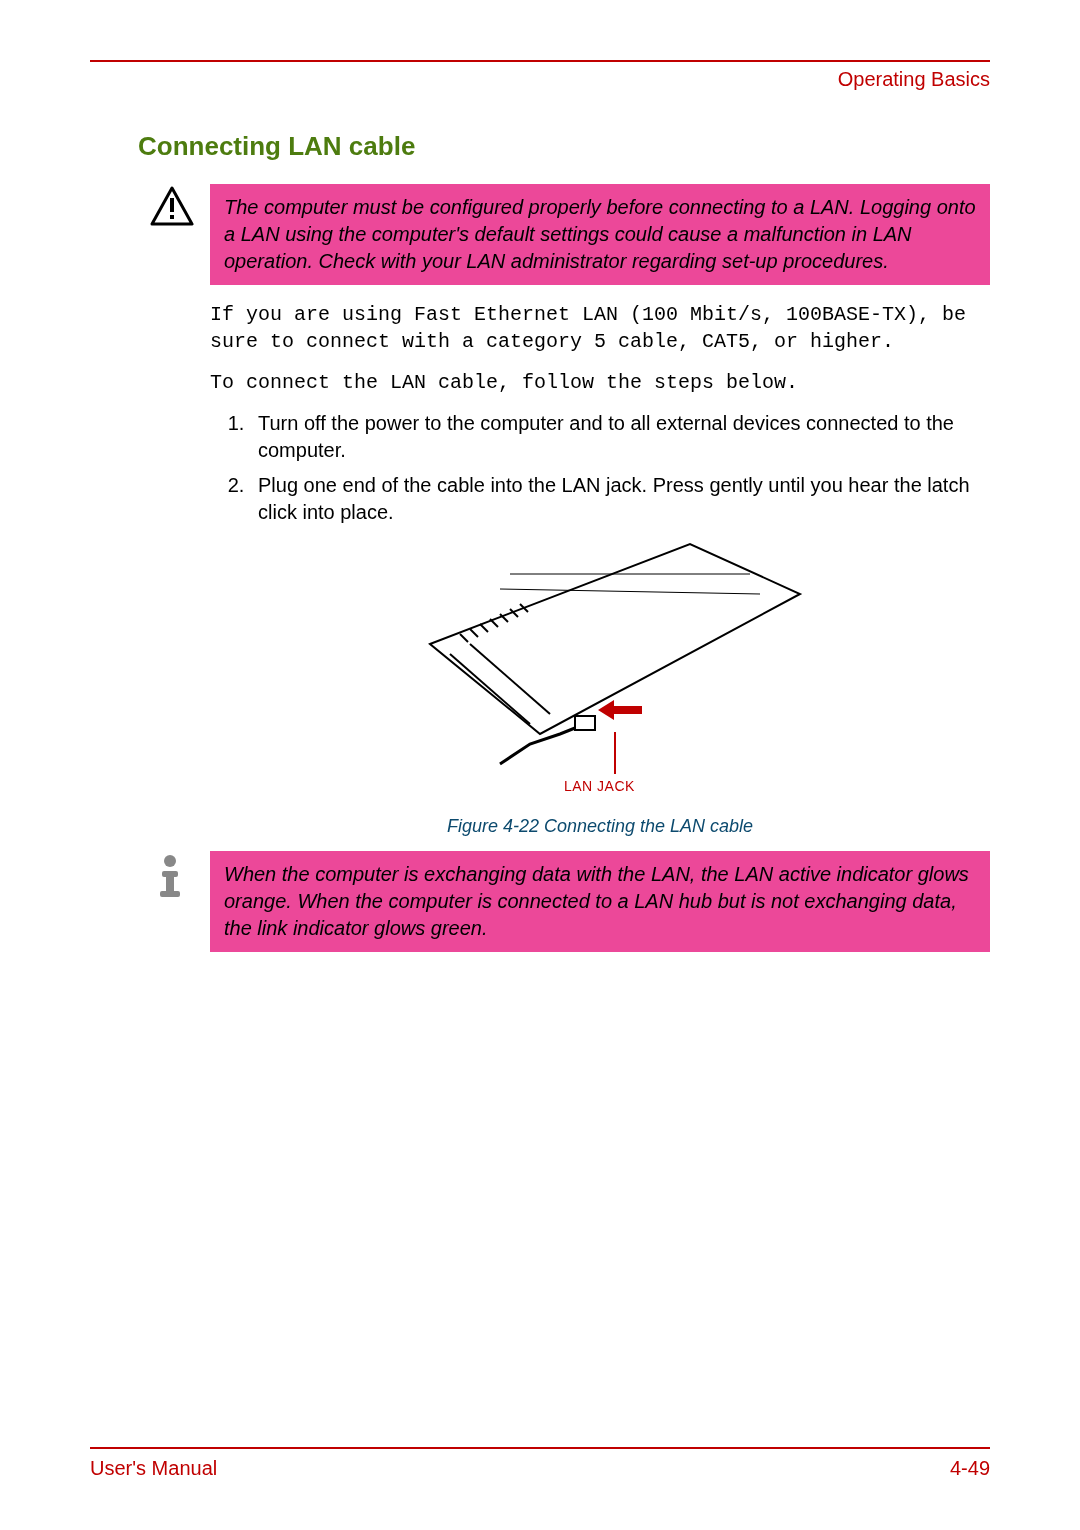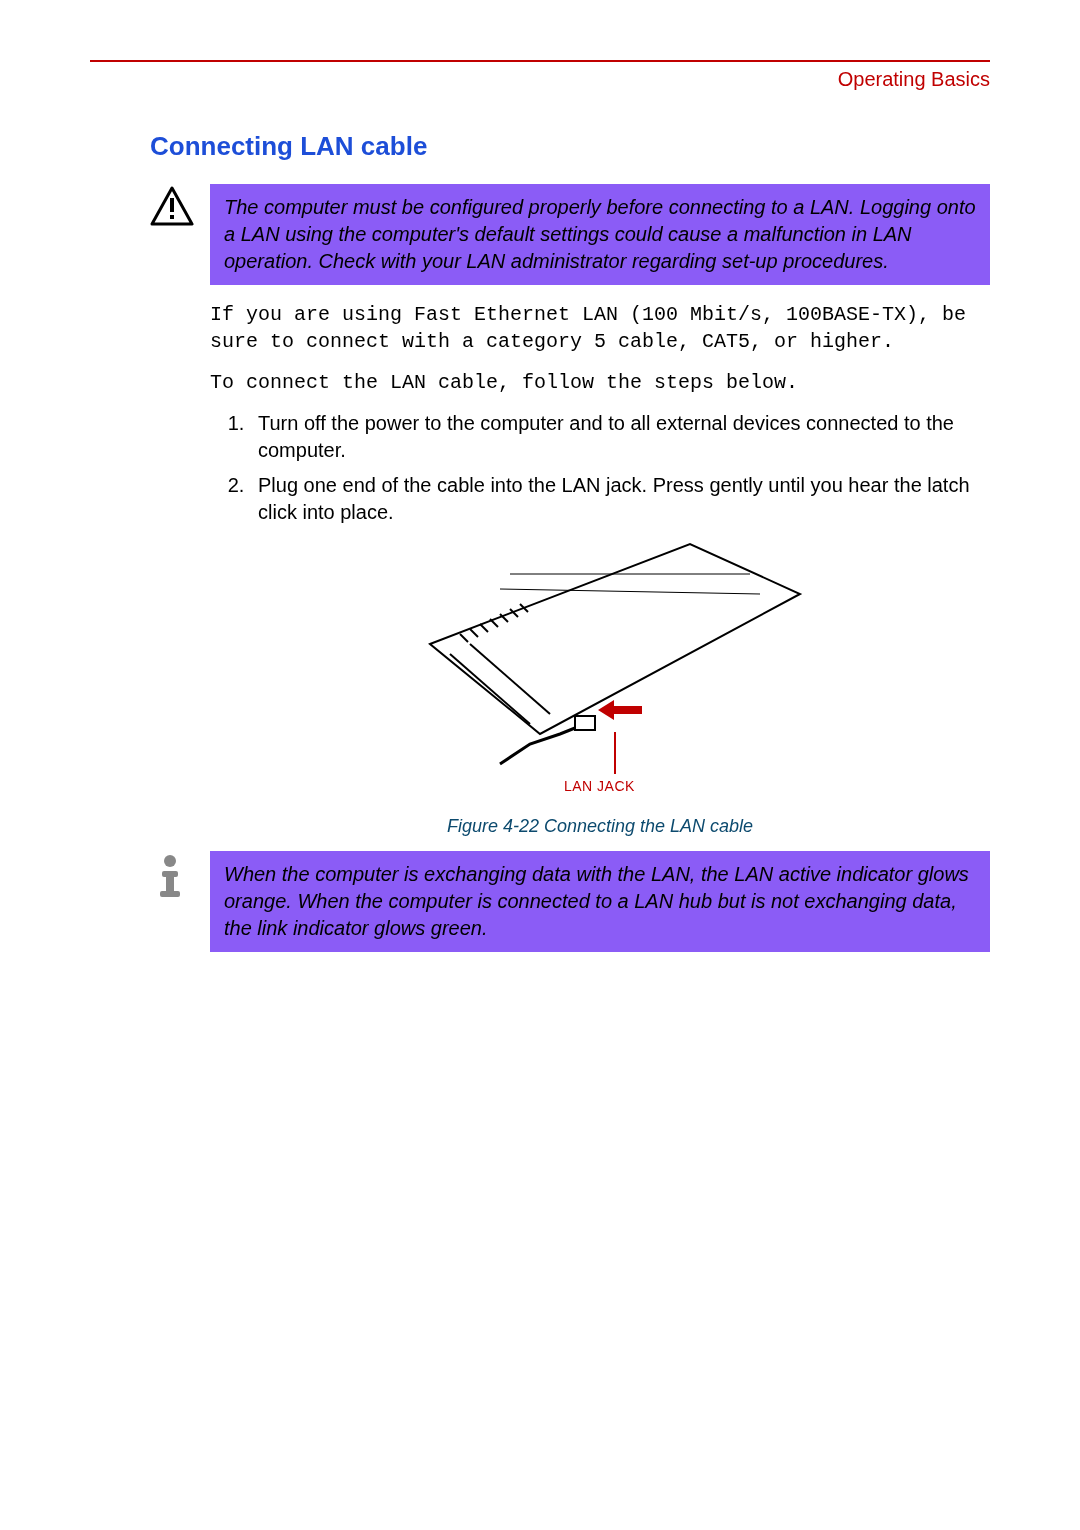--- a/index.html
+++ b/index.html
@@ -20,24 +20,24 @@
     border-top: 2px solid #c00000;
     margin-bottom: 6px;
   }
   .header-text {
     text-align: right;
     color: #c00000;
     font-size: 20px;
     margin-bottom: 40px;
   }
   .section-title {
-    color: #1d4ed8;
+    color: #4d7c0f;
     font-weight: bold;
     font-size: 26px;
-    margin-left: 60px;
+    margin-left: 48px;
     margin-bottom: 22px;
   }
   .content-col {
     margin-left: 120px;
     margin-right: 0;
   }
   .warning-row {
     position: relative;
   }
   .warning-icon {
@@ -51,21 +51,21 @@
     position: relative;
   }
   .note-icon {
     position: absolute;
     left: -60px;
     top: 2px;
     width: 40px;
     height: 44px;
   }
   .callout {
-    background: #8b5cf6;
+    background: #ec4899;
     padding: 10px 14px;
     font-style: italic;
     font-size: 20px;
     line-height: 1.35;
     margin-bottom: 16px;
   }
   .para {
     font-size: 20px;
     line-height: 1.35;
     margin-bottom: 14px;
@@ -202,14 +202,21 @@
           <rect x="12" y="18" width="16" height="6" rx="2" fill="#888"></rect>
           <rect x="16" y="18" width="8" height="22" fill="#888"></rect>
           <rect x="10" y="38" width="20" height="6" rx="2" fill="#888"></rect>
         </svg>
       </span>
       <div class="callout">When the computer is exchanging data with the LAN, the LAN active indicator glows orange. When the computer is connected to a LAN hub but is not exchanging data, the link indicator glows green.</div>
     </div>
 
   </div>
 
+  <div class="footer">
+    <div class="footer-line"></div>
+    <div class="footer-row">
+      <span>User's Manual</span>
+      <span>4-49</span>
+    </div>
+  </div>
 
 </div>
 
 </body></html>

